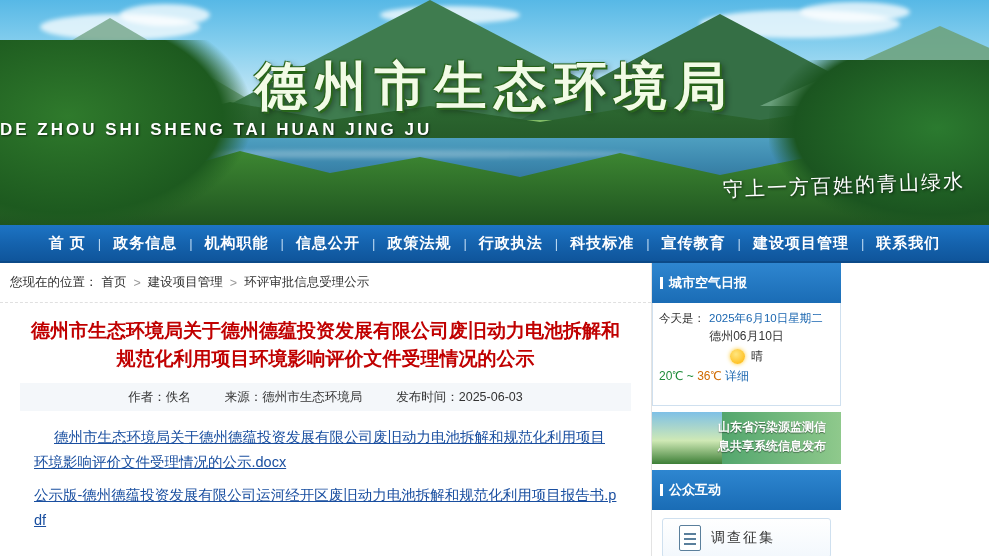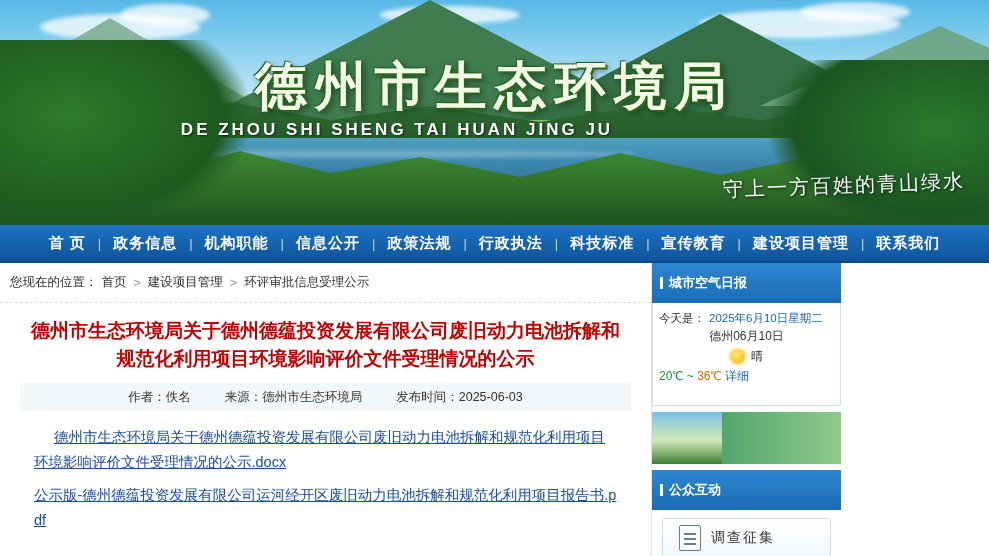--- a/index.html
+++ b/index.html
@@ -96,21 +96,20 @@
   .hero-title {
     position: absolute; left: 0; top: 52px; width: 989px;
     text-align: center;
     font-family: "DejaVu Sans", "Liberation Sans", sans-serif;
     font-size: 52px; font-weight: bold; letter-spacing: 8px;
     color: #f2fbe6;
     text-shadow: 0 0 2px #1a4d12, 2px 2px 0 #2c6b1d, -1px -1px 0 #2c6b1d, 3px 3px 6px rgba(0,0,0,.45);
   }
   .hero-subtitle {
     position: absolute; left: 0; top: 120px; width: 794px;
-    text-align: center;
     font-family: "Liberation Sans", sans-serif;
     font-size: 17px; font-weight: bold; letter-spacing: 3px;
     color: #ffffff;
     text-shadow: 1px 1px 2px rgba(0,0,0,.6);
   }
   .hero-slogan {
     position:absolute; right: 24px; top: 172px;
     font-family: "DejaVu Sans", "Liberation Sans", sans-serif;
     font-size: 20px; color: #ffffff; letter-spacing: 2px;
     text-shadow: 1px 1px 3px rgba(0,0,0,.7);
@@ -347,20 +346,21 @@
             <span class="t1">20℃</span>
             <span class="t1">~</span>
             <span class="t2">36℃</span>
             <a class="more" href="#">详细</a>
           </div>
         </div>
       </div>
 
       <div class="promo">
         <div class="promo-pic"></div>
+        <div class="promo-text">山东省污染源监测信息共享系统信息发布</div>
       </div>
 
       <div class="panel">
         <div class="panel-head">
           <span class="bar"></span>
           <span>公众互动</span>
         </div>
         <div class="interact-btn">
           <span class="doc-icon"></span>
           <span class="interact-label">调查征集</span>

